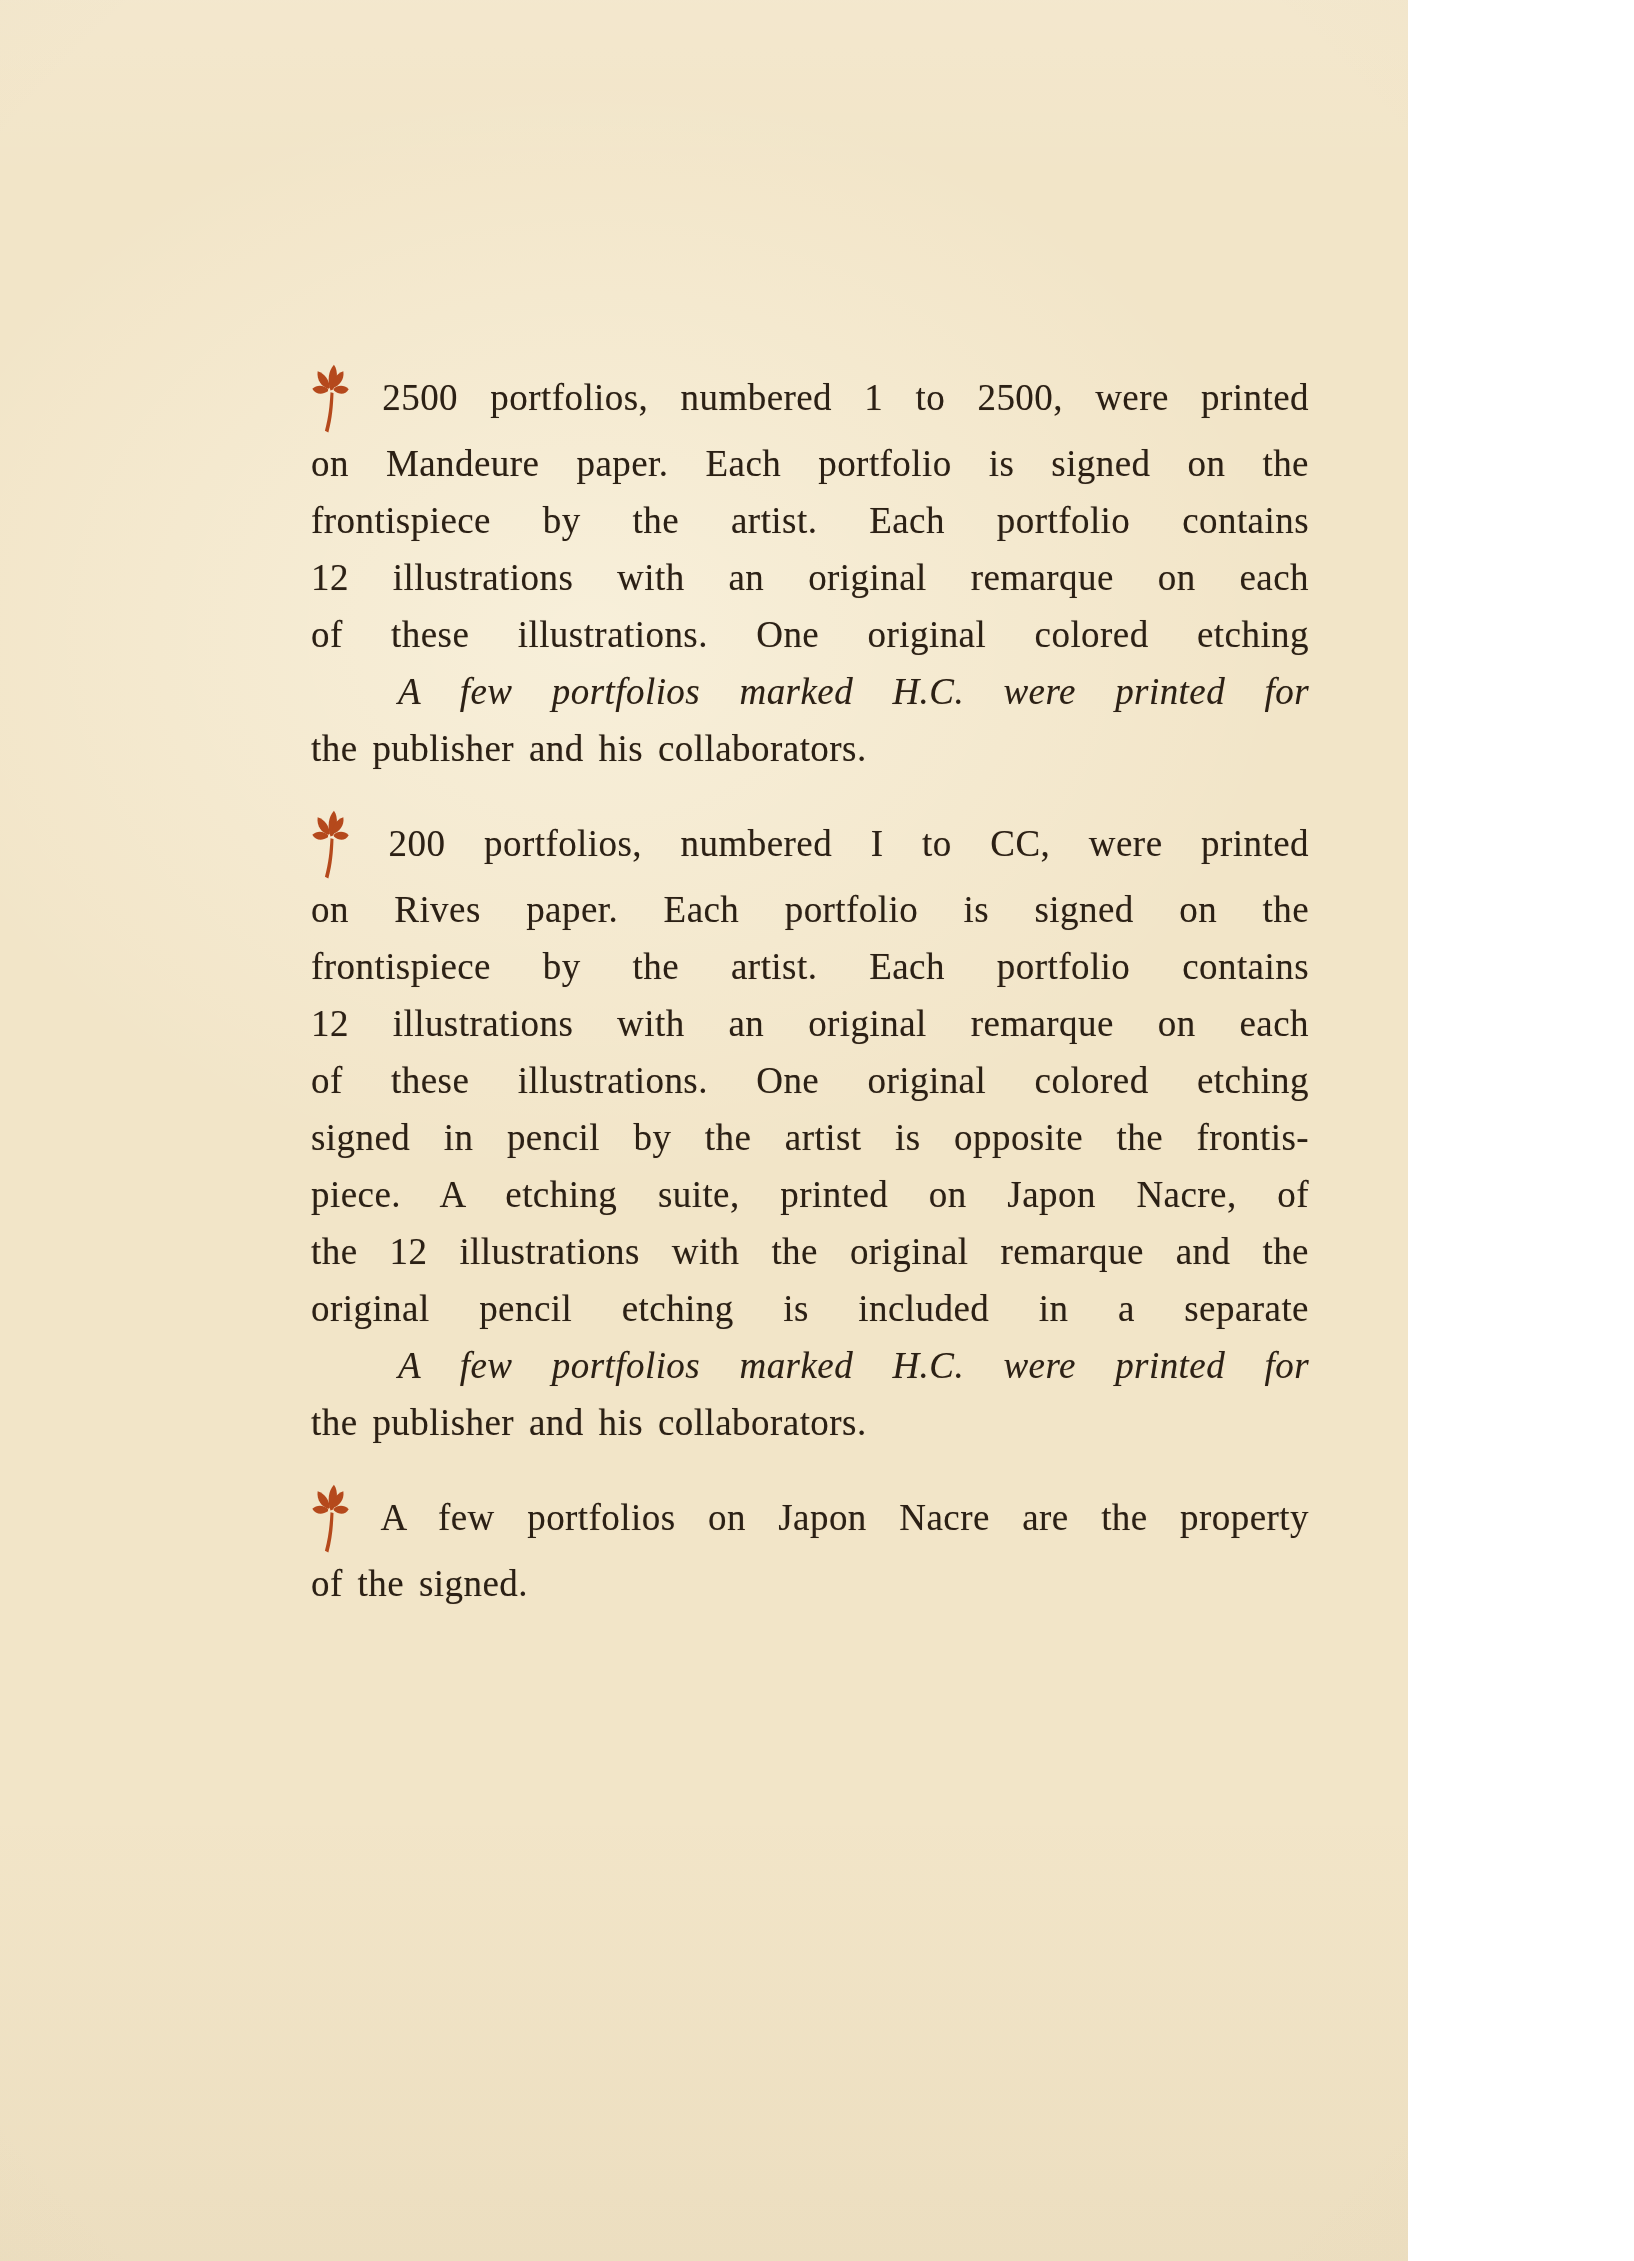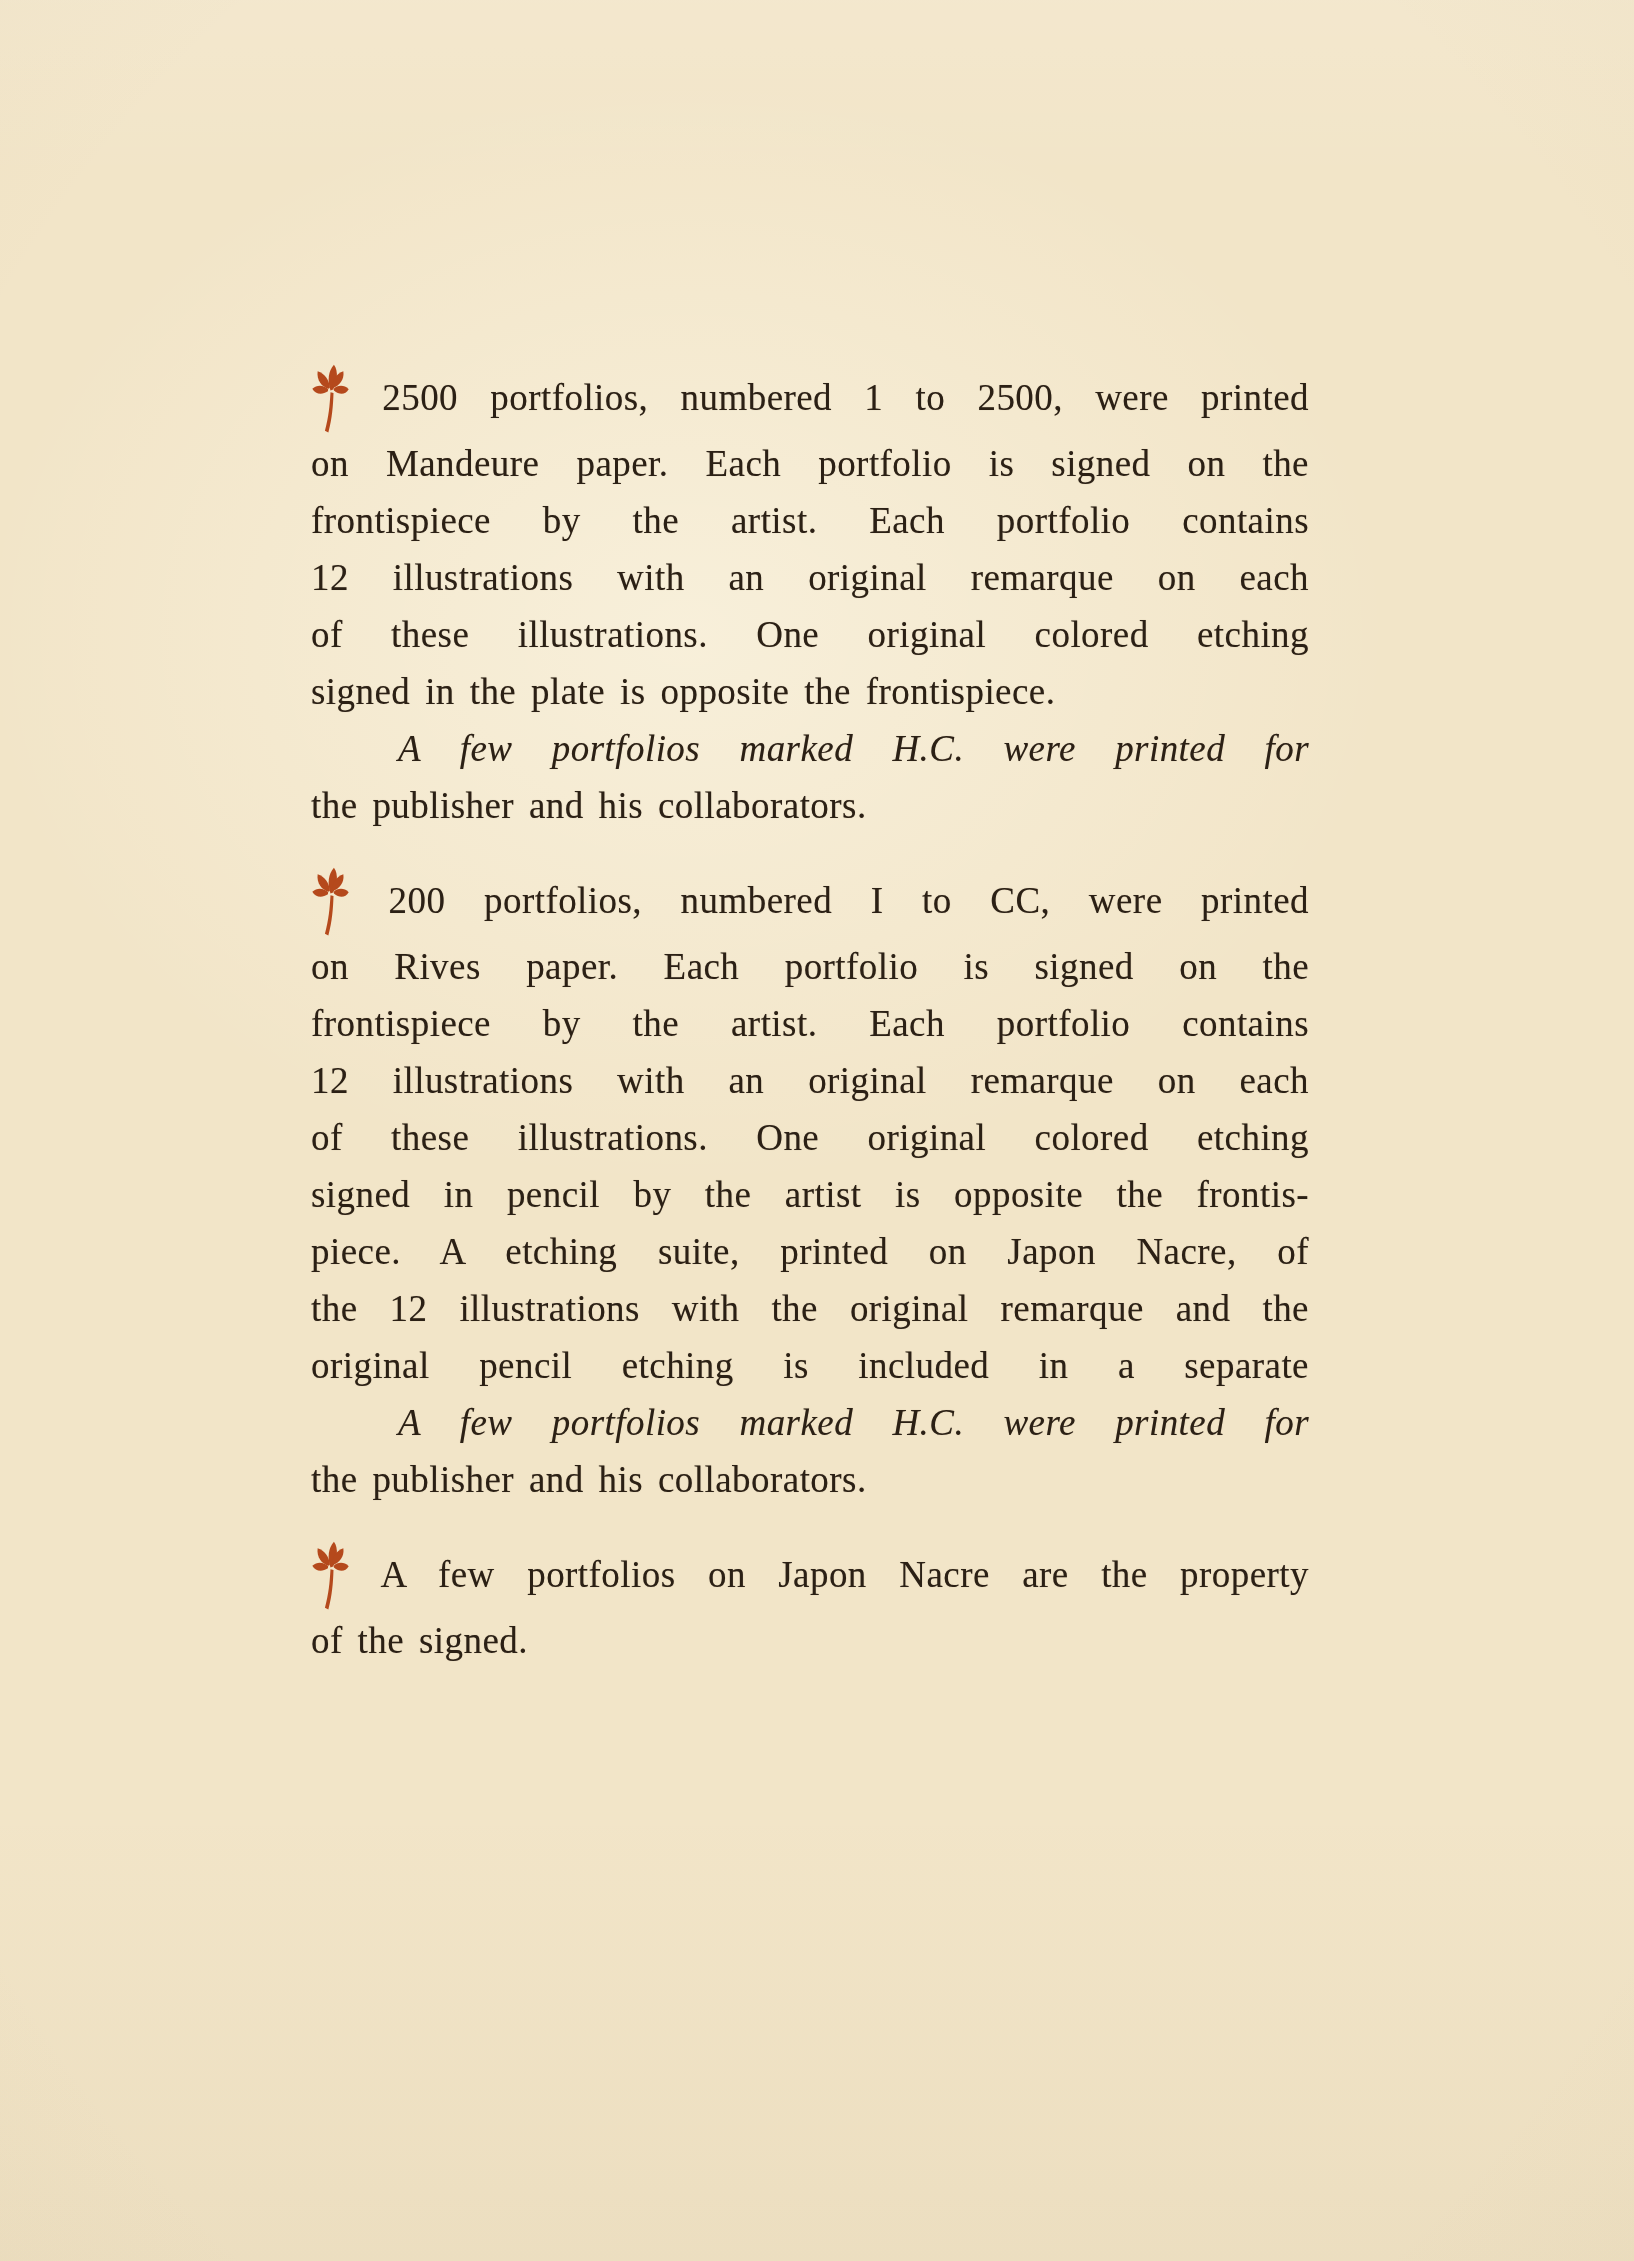--- a/index.html
+++ b/index.html
@@ -7,21 +7,21 @@
     padding: 0;
   }
   body {
     width: 1634px;
     height: 2261px;
     overflow: hidden;
     font-family: "Liberation Serif", "DejaVu Serif", serif;
   }
   .page {
     position: relative;
-    width: 1634px;
+    width: 1408px;
     height: 2261px;
     background-color: var(--paper, #f2e5c8);
     background-image:
       radial-gradient(ellipse 1176px 924px at 42% 28%, rgba(255,252,240,0.45) 0%, rgba(255,252,240,0.0) 60%),
       radial-gradient(ellipse 1847px 2435px at 50% 50%, rgba(0,0,0,0) 55%, rgba(150,120,70,0.10) 100%),
       linear-gradient(180deg, rgba(255,255,255,0.10) 0%, rgba(0,0,0,0.0) 8%, rgba(0,0,0,0.0) 80%, rgba(140,110,60,0.06) 100%);
   }
   .text-block {
     position: absolute;
     left: 311px;
@@ -76,21 +76,20 @@
               <path d="M22 32 C18 21 19.5 9 26 2 C31.5 9.5 30 22 25 31 Z"></path>
               <path d="M20 30 C12 28 5.5 20 7 9.5 C15.5 12 20.5 20 21.3 28.5 Z"></path>
               <path d="M24.8 29 C32 26.5 38.5 19.5 37 9.5 C28.8 12 23.8 20 24 27.5 Z"></path>
               <path d="M19 33 C12 37.5 4.5 36.5 0.8 30 C6.5 24.5 14.5 26 19.3 30.2 Z"></path>
               <path d="M26 32 C32.5 37.5 39.5 37 43.2 30.5 C37.5 24.5 29.5 26 25.6 30.2 Z"></path>
             </svg></span> <span>2500 portfolios, numbered 1 to 2500, were printed</span></div>
         <div class="line fill"><span>on Mandeure paper. Each portfolio is signed on the</span></div>
         <div class="line fill"><span>frontispiece by the artist. Each portfolio contains</span></div>
         <div class="line fill"><span>12 illustrations with an original remarque on each</span></div>
         <div class="line fill"><span>of these illustrations. One original colored etching</span></div>
-        <div class="line"><span>signed in the plate is opposite the frontispiece.</span></div>
         <div class="line fill indent"><span>A few portfolios marked H.C. were printed for</span></div>
         <div class="line"><span>the publisher and his collaborators.</span></div>
       </div>
       <div class="paragraph">
         <div class="line fill"><span class="fleuron"><svg viewBox="0 0 44 84" xmlns="http://www.w3.org/2000/svg" fill="currentColor">
               <path d="M22 34 C21 50 20 62 15.5 79 L19.5 81 C24 64 25 50 25.5 35 Z"></path>
               <path d="M22 32 C18 21 19.5 9 26 2 C31.5 9.5 30 22 25 31 Z"></path>
               <path d="M20 30 C12 28 5.5 20 7 9.5 C15.5 12 20.5 20 21.3 28.5 Z"></path>
               <path d="M24.8 29 C32 26.5 38.5 19.5 37 9.5 C28.8 12 23.8 20 24 27.5 Z"></path>
               <path d="M19 33 C12 37.5 4.5 36.5 0.8 30 C6.5 24.5 14.5 26 19.3 30.2 Z"></path>

